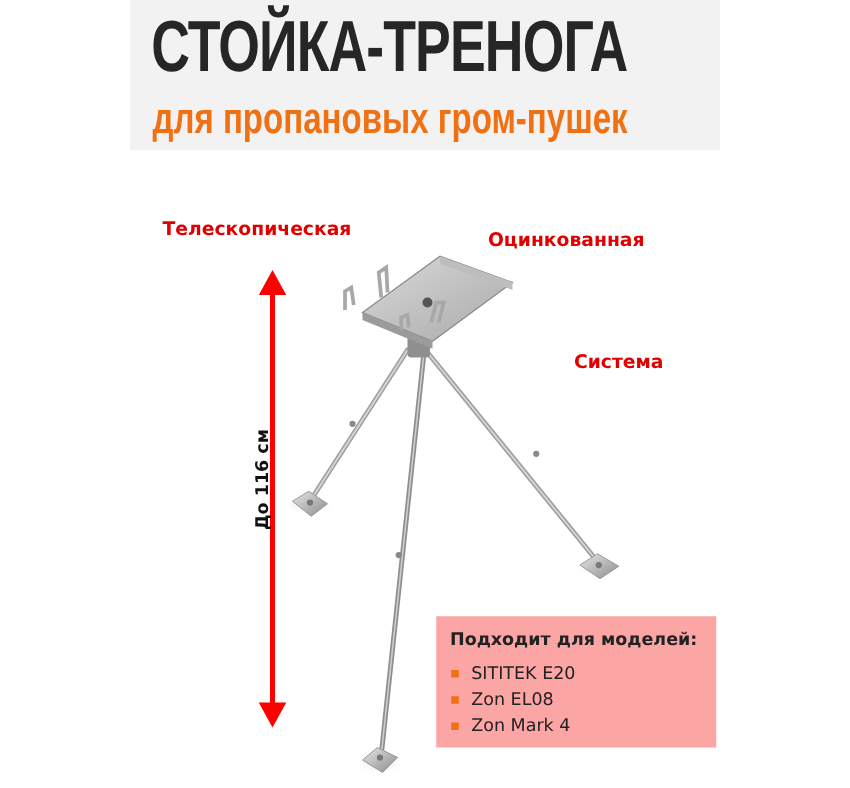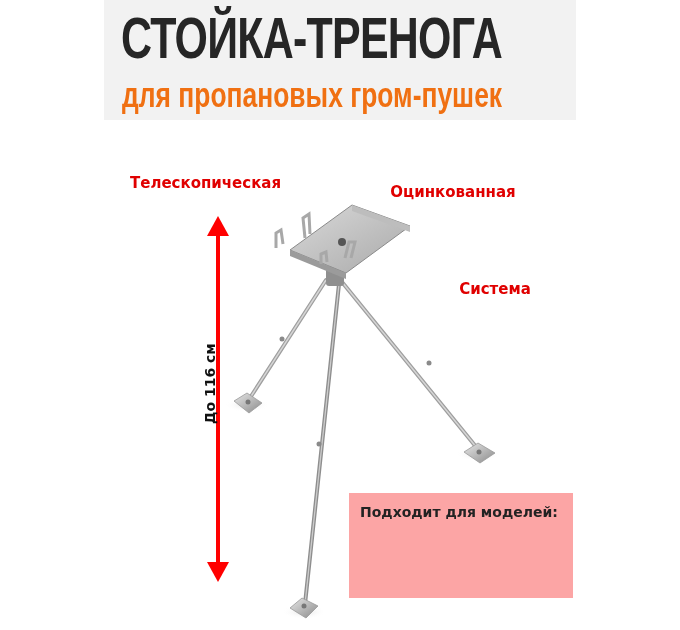--- a/index.html
+++ b/index.html
@@ -92,13 +92,18 @@
   <div>Оцинкованная</div>
 </div>
 <div class="label l-rot">
   <div>Система</div>
 </div>
 
 <div class="height-text">До 116 см</div>
 
 <div class="models">
   <div class="models-title">Подходит для моделей:</div>
+  <ul>
+    <li><span class="bullet"></span><span>SITITEK E20</span></li>
+    <li><span class="bullet"></span><span>Zon EL08</span></li>
+    <li><span class="bullet"></span><span>Zon Mark 4</span></li>
+  </ul>
 </div>
 
 </body></html>

